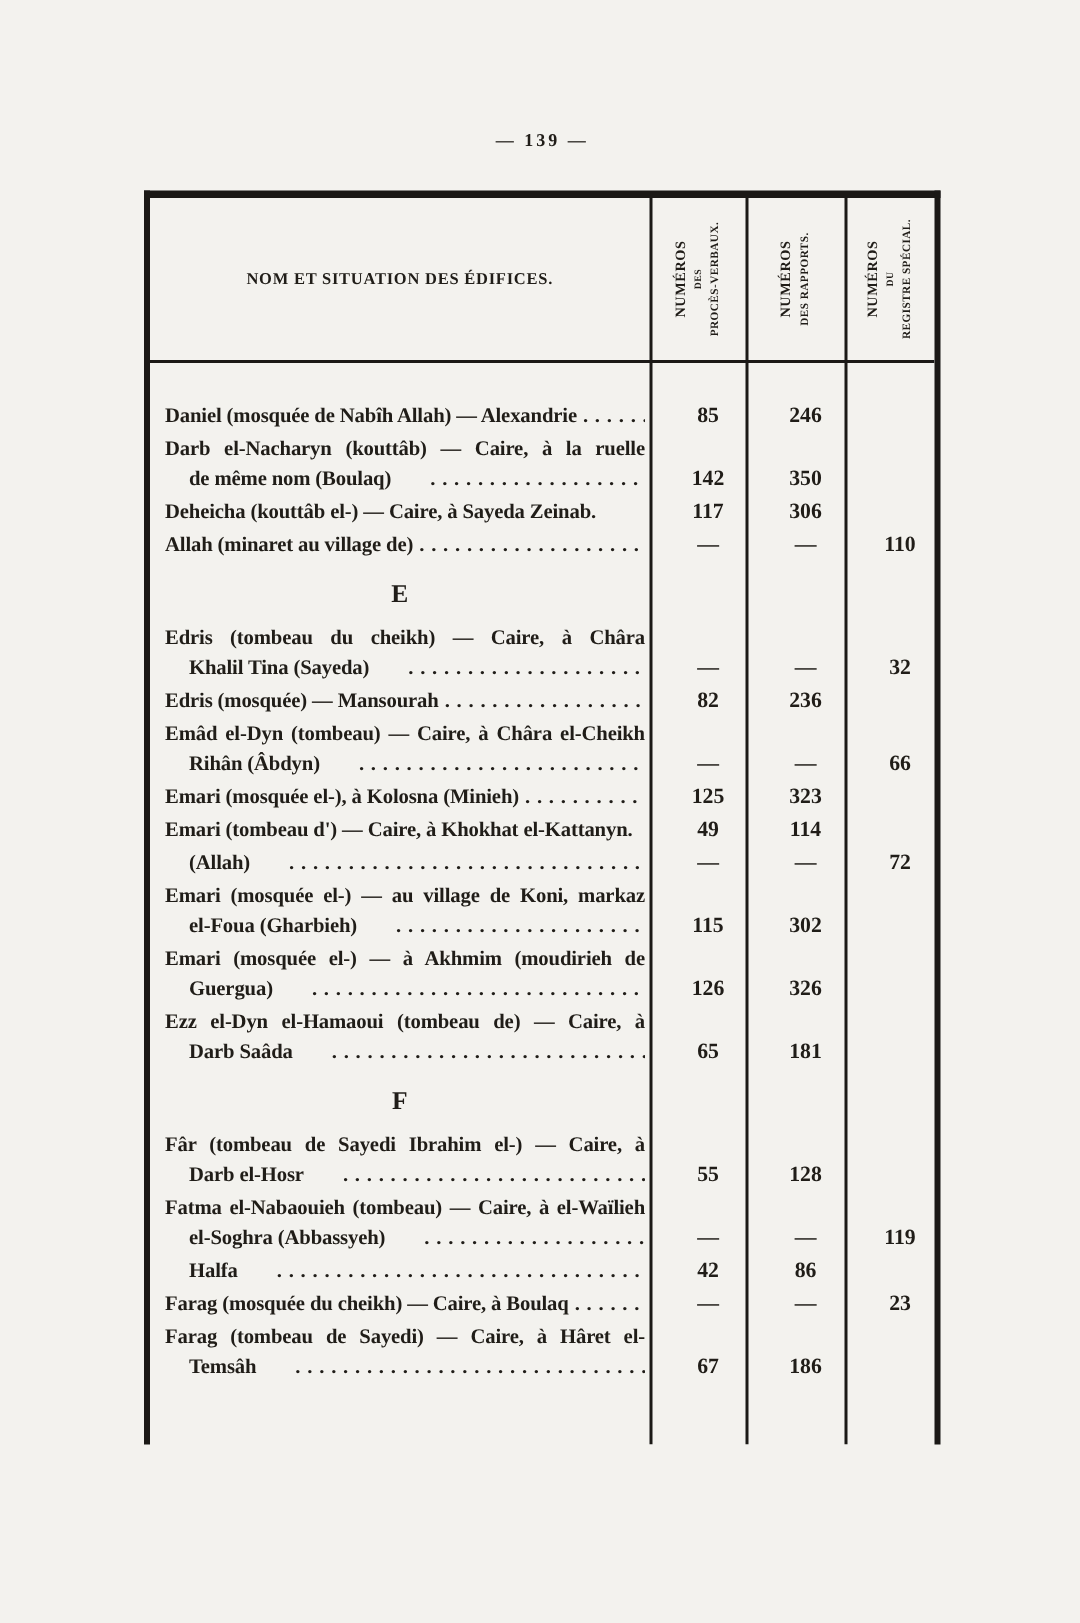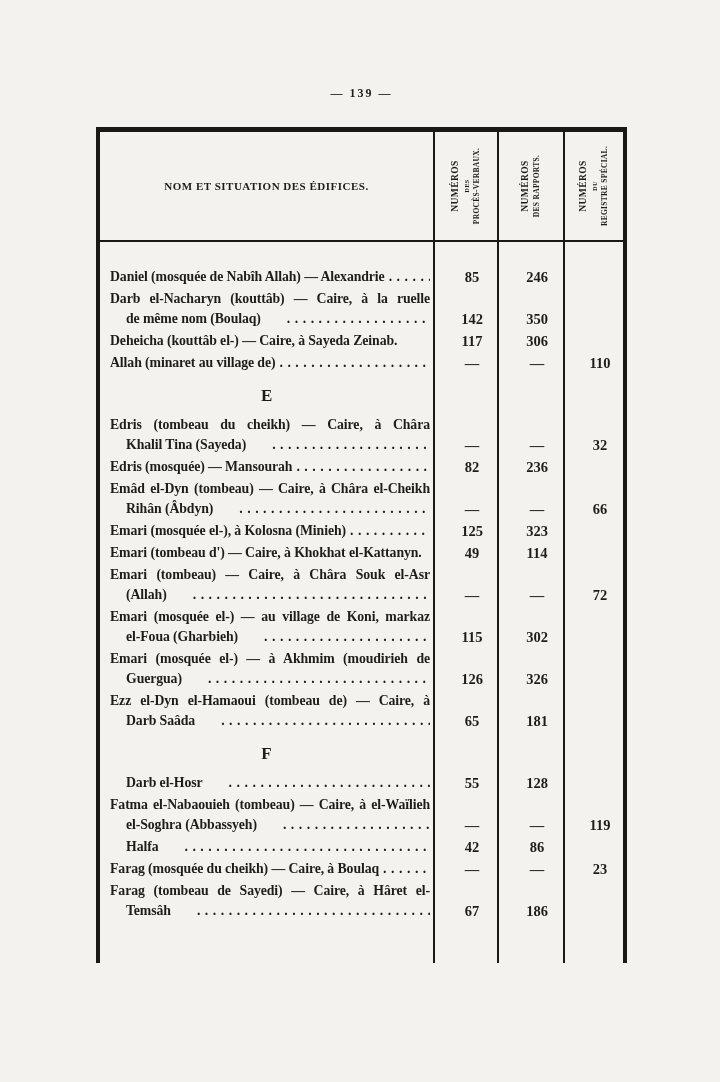--- a/index.html
+++ b/index.html
@@ -249,21 +249,20 @@
         </div>
         <div class="cval">
           <span>114</span>
         </div>
         <div class="cval">
           <span></span>
         </div>
       </div>
       <div class="trow">
         <div class="cname">
-          <div class="line just">Emari (tombeau) — Caire, à Châra Souk el-Asr</div>
           <div class="line indent flexline">
             <span class="lt">(Allah)</span>
             <span class="leader">................................................................................</span>
           </div>
         </div>
         <div class="cval">
           <span>—</span>
         </div>
         <div class="cval">
           <span>—</span>
@@ -335,20 +334,21 @@
         </div>
         <div class="cval">
           <span></span>
         </div>
         <div class="cval">
           <span></span>
         </div>
       </div>
       <div class="trow">
         <div class="cname">
+          <div class="line just">Fâr (tombeau de Sayedi Ibrahim el-) — Caire, à</div>
           <div class="line indent flexline">
             <span class="lt">Darb el-Hosr</span>
             <span class="leader">................................................................................</span>
           </div>
         </div>
         <div class="cval">
           <span>55</span>
         </div>
         <div class="cval">
           <span>128</span>

